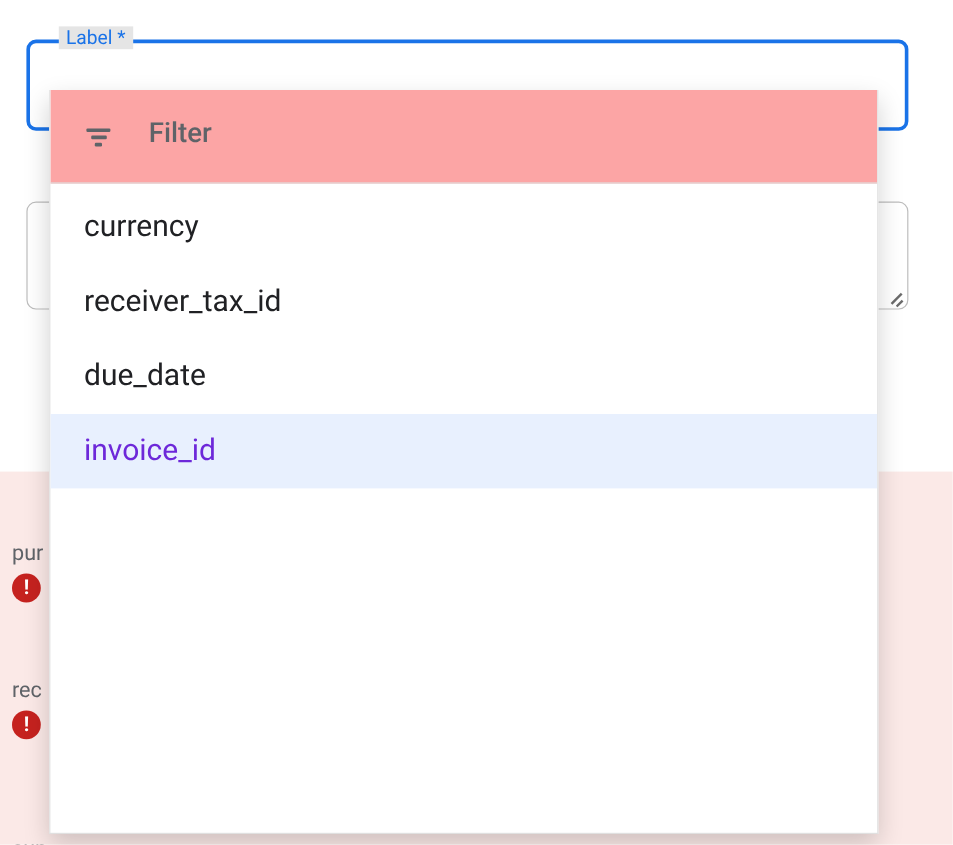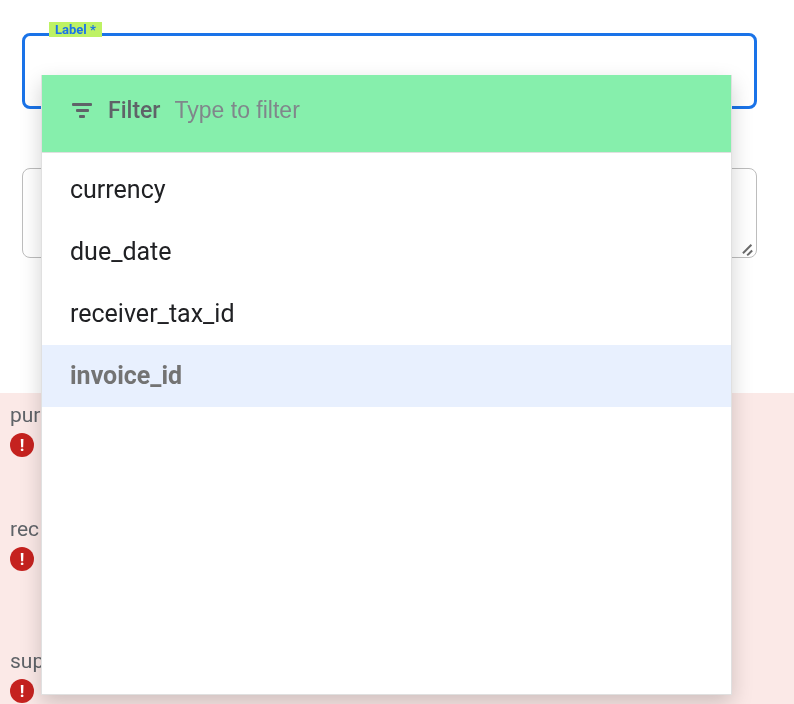--- a/index.html
+++ b/index.html
@@ -19,24 +19,24 @@
     height: 76px;
     border: 3px solid #1a73e8;
     border-radius: 8px;
     background: #fff;
   }
   .label-legend {
     position: absolute;
     left: 24px;
     top: -14px;
     padding: 0 6px;
-    background: #bef264;
+    background: #e5e5e5;
     color: #1a73e8;
-    font-size: 13px;
-    font-weight: 700;
+    font-size: 16px;
+    font-weight: 400;
   }
 
   
   .desc-field {
     position: absolute;
     left: 22px;
     top: 168px;
     width: 735px;
     height: 90px;
     border: 1px solid #bdbdbd;
@@ -66,21 +66,21 @@
     left: 0; right: 0;
     top: 393px;
     bottom: 0;
     background: #fbe9e7;
   }
   .error-item {
     position: absolute;
     left: 10px;
     color: #3c4043;
   }
-  .error-label { font-size: 21px; color: #5f6368; }
+  .error-label { font-size: 18px; color: #5f6368; margin-top: 48px; }
   .error-icon {
     width: 24px; height: 24px;
     border-radius: 50%;
     background: #c5221f;
     color: #fff;
     display: inline-flex;
     align-items: center;
     justify-content: center;
     font-weight: 700;
     font-size: 17px;
@@ -96,25 +96,25 @@
     height: 620px;   
     background: #fff;
     border: 1px solid #e0e0e0;
     border-top: none;
     box-shadow: 0 8px 20px rgba(0,0,0,0.18);
     z-index: 10;
     overflow: hidden;
   }
   .filter-bar {
     display: flex;
-    align-items: center;
-    gap: 14px;
+    align-items: flex-end;
+    gap: 30px;
     padding: 22px 28px 28px 28px;
     border-bottom: 1px solid #e0e0e0;
-    background: #86efac;
+    background: #fca5a5;
   }
   .filter-icon {
     width: 24px; height: 20px;
     display: flex; flex-direction: column; align-items: center; justify-content: center; gap: 3px;
   }
   .filter-icon span { display: block; height: 3px; background: #5f6368; border-radius: 1px; }
   .filter-icon span:nth-child(1){ width: 20px; }
   .filter-icon span:nth-child(2){ width: 13px; }
   .filter-icon span:nth-child(3){ width: 6px;  }
   .filter-label { font-size: 23px; font-weight: 500; color: #5f6368; }
@@ -126,22 +126,22 @@
 
   .options { padding-top: 6px; }
   .option {
     padding: 16px 28px 17px 28px;
     font-size: 25px;
     color: #202124;
     cursor: pointer;
   }
   .option.selected {
     background: #e8f0fe;
-    color: #737373;
-    font-weight: 700;
+    color: #6d28d9;
+    font-weight: 400;
   }
 </style>
 </head>
 <body>
 
 <div class="page">
 
   <div class="card-top">
 
     <div class="label-field">
@@ -162,25 +162,24 @@
 
   <div class="dropdown">
 
     <div class="filter-bar">
       <div class="filter-icon">
         <span></span>
           <span></span>
           <span></span>
       </div>
       <span class="filter-label">Filter</span>
-      <input class="filter-input" type="text" placeholder="Type to filter" style="">
     </div>
 
     <div class="options" id="options">
         <div class="option">currency</div>
+        <div class="option">receiver_tax_id</div>
         <div class="option">due_date</div>
-        <div class="option">receiver_tax_id</div>
         <div class="option selected">invoice_id</div>
       </div>
 
   </div>
 
 </div>
 
 </body></html>

